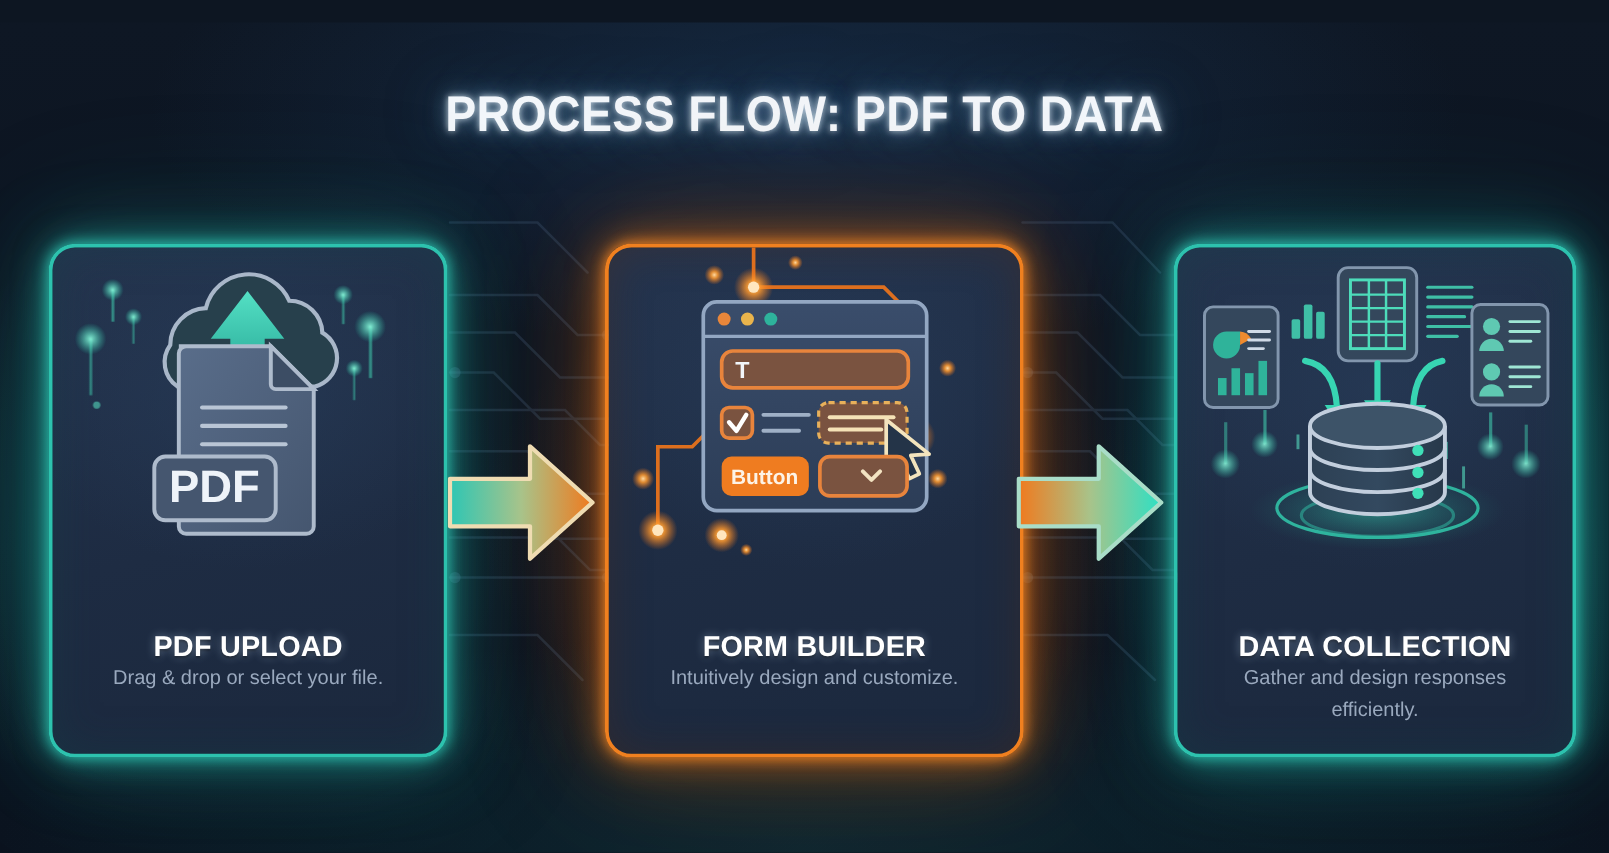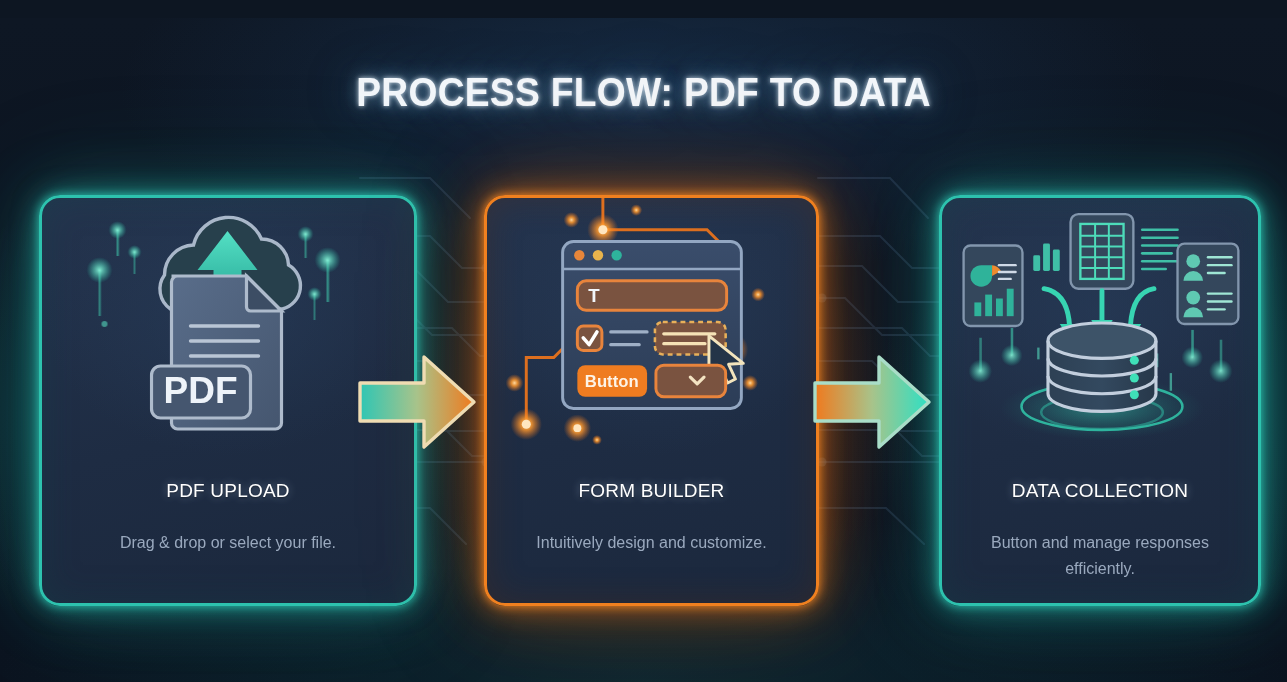--- a/index.html
+++ b/index.html
@@ -57,28 +57,28 @@
   }
   .card.orange{
     border:3px solid #f0801f;
     box-shadow:
       0 0 10px rgba(245,135,35,.90),
       0 0 28px rgba(240,125,30,.60),
       0 0 66px rgba(215,105,25,.40),
       0 0 130px rgba(180,85,20,.24),
       inset 0 0 34px rgba(90,45,15,.32);
   }
-  #card1{ left:39px; width:378px; }
+  #card1{ left:39px; width:319px; }
   #card2{ left:484px; width:335px; }
   #card3{ left:939px; width:322px;padding-left:48px; }
 
   .art{ position:absolute; left:0; top:0; width:100%; height:255px; }
   .cap{ position:absolute; left:0; width:100%; text-align:center; }
   .cap-title{
-    top:282px; font-size:19px; font-weight:normal; color:#ffffff;
+    top:306px; font-size:23px; font-weight:bold; color:#ffffff;
     letter-spacing:.2px;
     text-shadow:0 0 8px rgba(200,225,250,.45), 0 1px 2px rgba(0,0,0,.5);
   }
   .cap-desc{
     top:332px; font-size:16px; line-height:26px; color:#9aa9be;
     padding:0 26px;
   }
   
   .arrow{ position:absolute; top:331px; width:120px; height:106px; }
   #arrow1{ left:358px; }
@@ -410,21 +410,21 @@
           <path d="M108 179 a55 18 0 0 0 110 0"></path>
         </g>
         <g fill="#3fe0b8">
           <circle cx="196" cy="163" r="4.6"></circle>
           <circle cx="196" cy="181" r="4.6"></circle>
           <circle cx="196" cy="198" r="4.6"></circle>
         </g>
       </g>
     </svg>
     <div class="cap cap-title">DATA COLLECTION</div>
-    <div class="cap cap-desc">Button and manage responses efficiently.</div>
+    <div class="cap cap-desc">Gather and design responses efficiently.</div>
   </div>
 
   <svg id="arrow1" class="arrow" viewBox="0 0 120 106">
     <defs>
       <linearGradient id="arrG1" x1="0" y1="0" x2="1" y2="0">
         <stop offset="0" stop-color="#2ec6b4"></stop>
           <stop offset=".5" stop-color="#a8c38a"></stop>
           <stop offset="1" stop-color="#f07a1e"></stop>
       </linearGradient>
     </defs>

